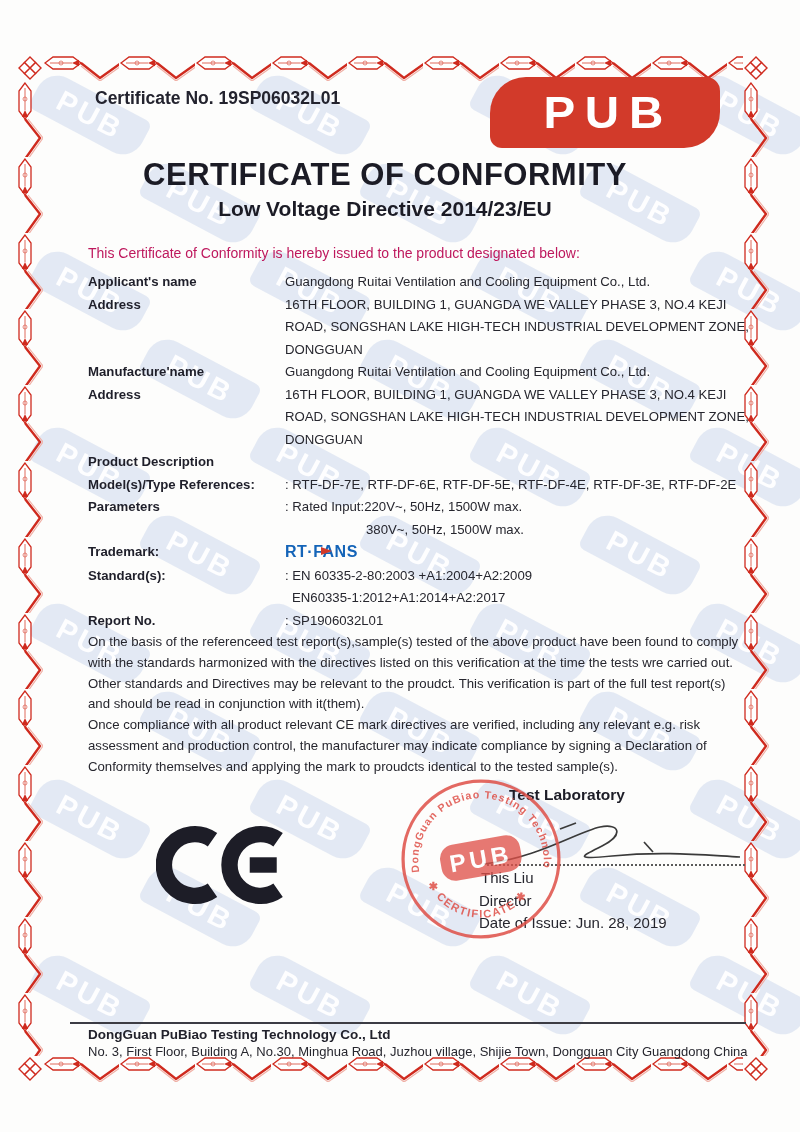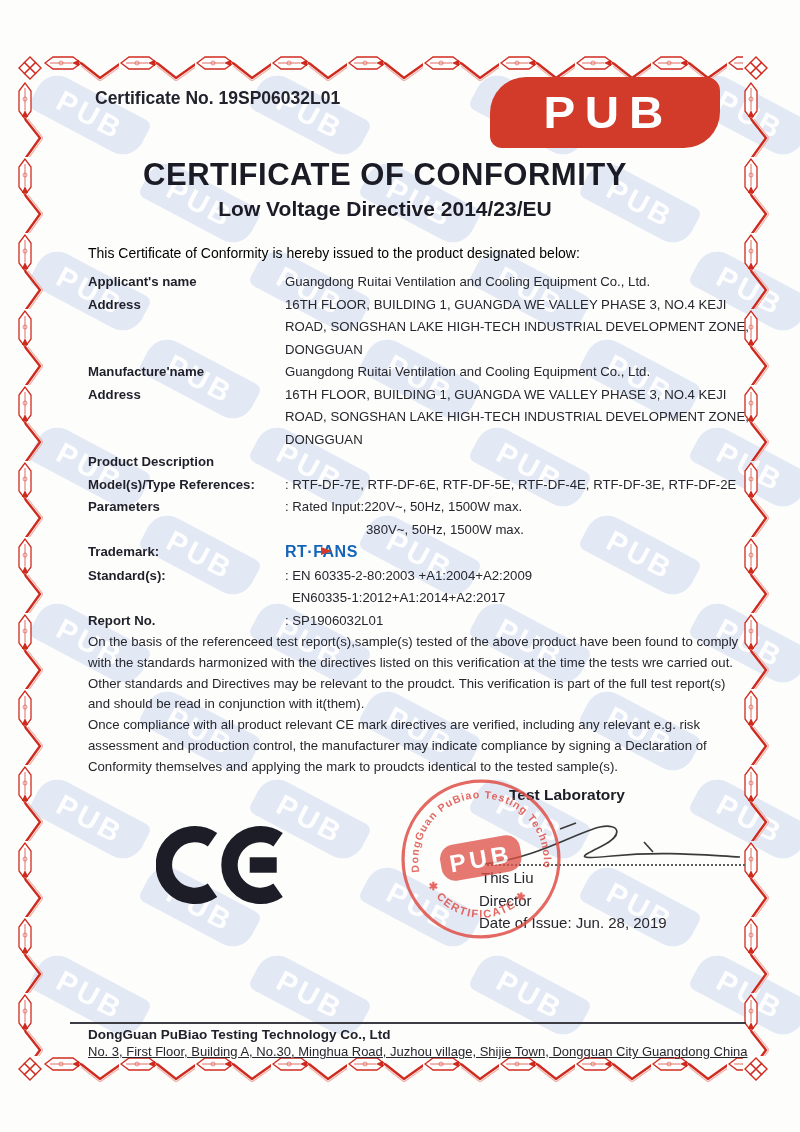--- a/index.html
+++ b/index.html
@@ -17,21 +17,21 @@
   .content{position:absolute;inset:0;z-index:2;}
   .cert-no{position:absolute;left:95px;top:88px;font-size:17.5px;font-weight:bold;color:#23232e;}
   .pub-logo{position:absolute;left:490px;top:77px;width:230px;height:71px;background:#d23a2a;
             border-radius:36px 14px 36px 12px;display:flex;align-items:center;justify-content:center;}
   .pub-logo span{color:#fff;font-weight:bold;font-size:44px;letter-spacing:9px;
                  transform:scaleX(1.08);padding-left:6px;}
   .title{position:absolute;left:0;right:30px;top:157px;text-align:center;
          font-size:31px;font-weight:bold;color:#1b1b25;letter-spacing:0.5px;}
   .subtitle{position:absolute;left:0;right:30px;top:197px;text-align:center;
             font-size:21px;font-weight:bold;color:#1b1b25;}
-  .intro{position:absolute;left:88px;top:245px;font-size:14px;color:#000000;}
+  .intro{position:absolute;left:88px;top:245px;font-size:14px;color:#be185d;}
   .fields{position:absolute;left:88px;top:271px;width:668px;font-size:13.2px;line-height:22.5px;}
   .frow{display:flex;justify-content:space-between;}
   .flabel{width:197px;font-weight:bold;color:#1f1f2a;flex:none;}
   .fvalue{width:471px;color:#26262e;}
   .rtfans{position:relative;display:inline-block;color:#1464b8;
           font-weight:bold;font-size:16px;letter-spacing:0.5px;}
   .rtfans .wedge{position:absolute;left:36px;top:6px;width:0;height:0;
                  border-left:11px solid #d23a2a;border-top:4px solid transparent;
                  border-bottom:4px solid transparent;}
   .paras{position:absolute;left:88px;top:632px;width:660px;font-size:13.2px;
@@ -39,21 +39,21 @@
   .test-lab{position:absolute;left:509px;top:786px;font-size:15.5px;font-weight:bold;color:#1d1d27;}
   .ce{position:absolute;left:156px;top:824px;}
   .sig{position:absolute;left:482px;top:818px;z-index:2;}
   .dotline{position:absolute;left:487px;top:864px;width:258px;border-top:2px dotted #5a5a5a;}
   .sig-name{position:absolute;left:481px;top:869px;font-size:15px;color:#26262e;}
   .sig-role{position:absolute;left:479px;top:892px;font-size:15px;color:#26262e;}
   .sig-date{position:absolute;left:479px;top:914px;font-size:15px;color:#26262e;}
   .stamp{position:absolute;left:398px;top:776px;z-index:3;opacity:0.85;}
   .foot-line{position:absolute;left:70px;top:1022px;width:676px;border-top:2px solid #3c3c44;}
   .foot-co{position:absolute;left:88px;top:1027px;font-size:13.5px;font-weight:bold;color:#22222c;}
-  .foot-addr{position:absolute;left:88px;top:1044px;font-size:13px;color:#26262e;text-decoration:underline;}
+  .foot-addr{position:absolute;left:88px;top:1044px;font-size:13px;color:#26262e;}
   .sr{position:absolute;width:1px;height:1px;overflow:hidden;clip:rect(0 0 0 0);}
 </style>
 </head>
 <body>
 
 <div class="page">
 
   <div class="wm-layer">
       <div class="wm" style="left: 31px; top: 93px;">PUB</div>
       <div class="wm" style="left: 251px; top: 93px;">PUB</div>

